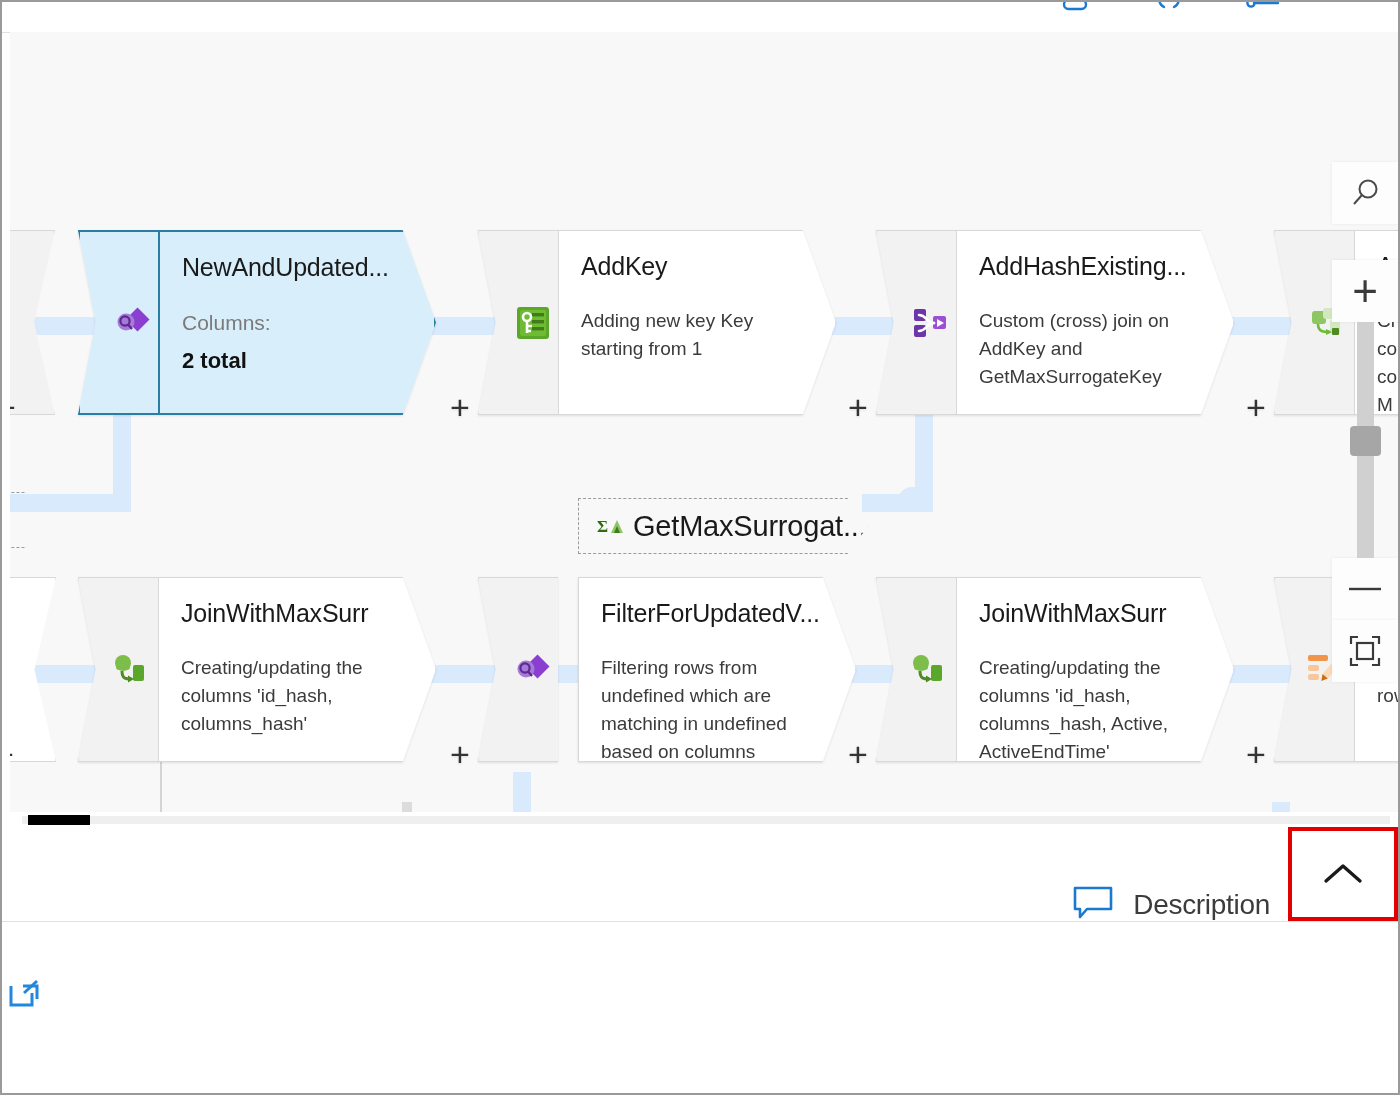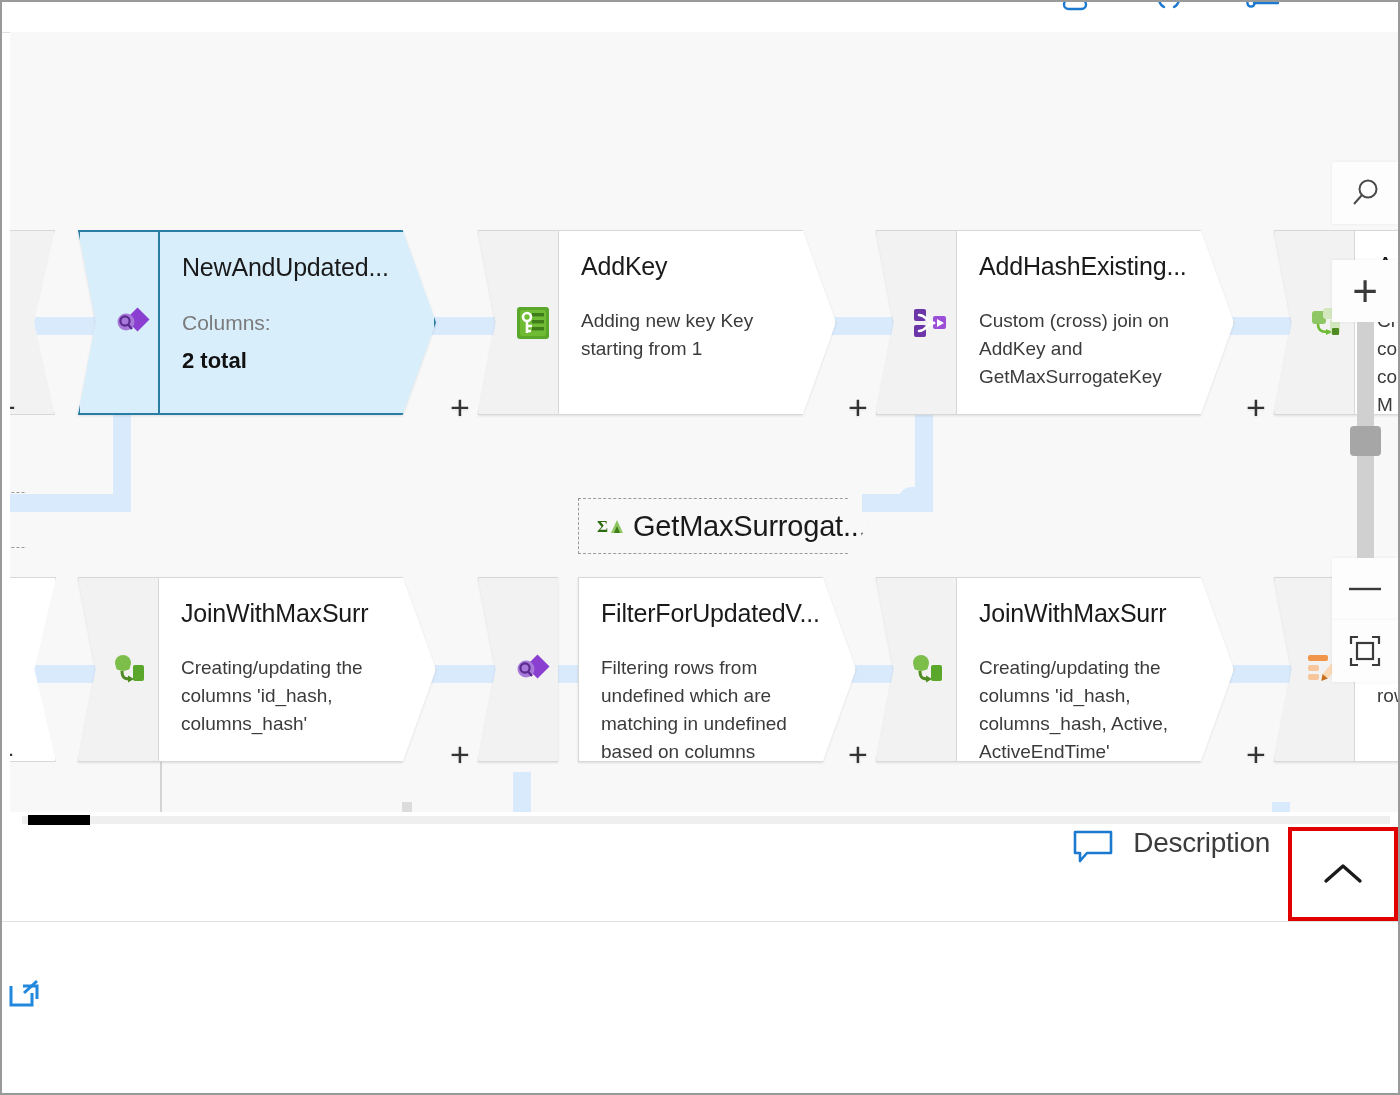--- a/index.html
+++ b/index.html
@@ -173,21 +173,21 @@
 
   
   .desc-bar {
     position: absolute; left: 0; right: 0; top: 824px; height: 95px;
     background: #ffffff;
     border-bottom: 1px solid #e0e0e0;
     display: flex; align-items: center; justify-content: flex-end;
     padding-right: 0;
   }
   .desc-inner {
-    display: flex; align-items: flex-start; gap: 18px;
+    display: flex; align-items: flex-end; gap: 18px;
     margin-right: 0;
   }
   .desc-label {
     font-size: 28px; color: #3c3c3c; letter-spacing: -0.3px;
   }
   .desc-toggle {
     width: 110px; height: 94px;
     display: flex; align-items: center; justify-content: center;
     box-sizing: border-box;
     border: 4px solid #e00000;

